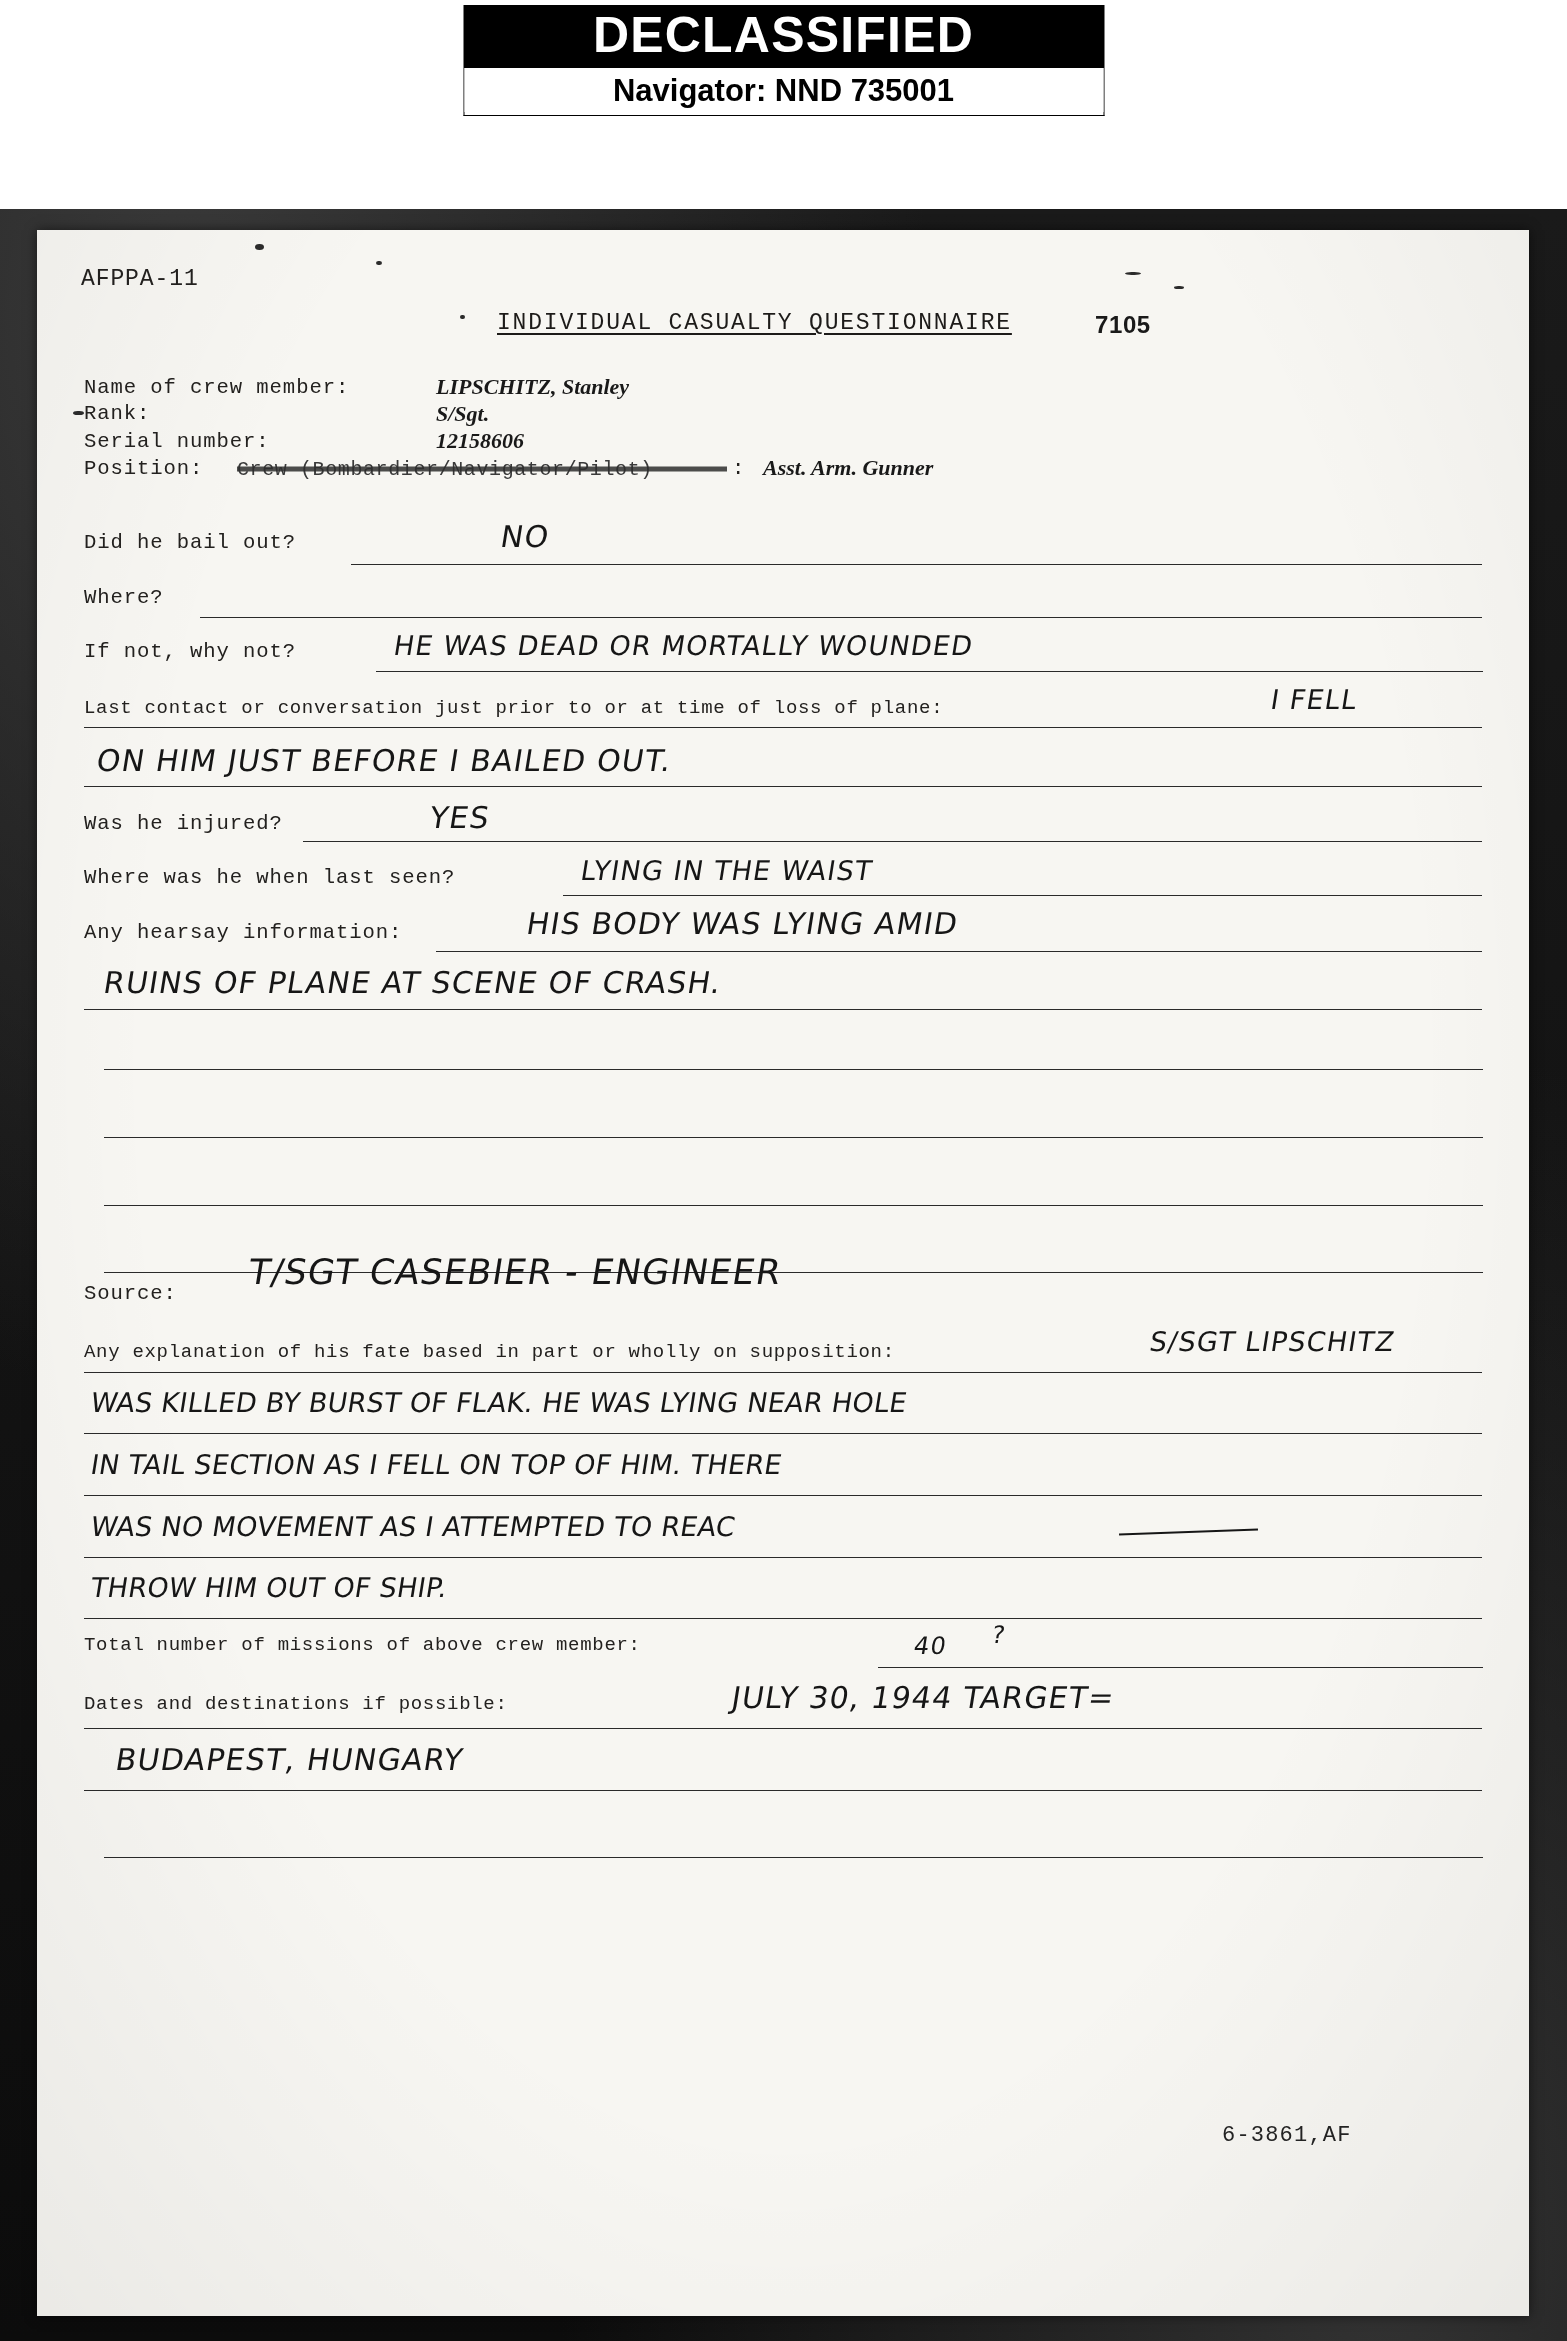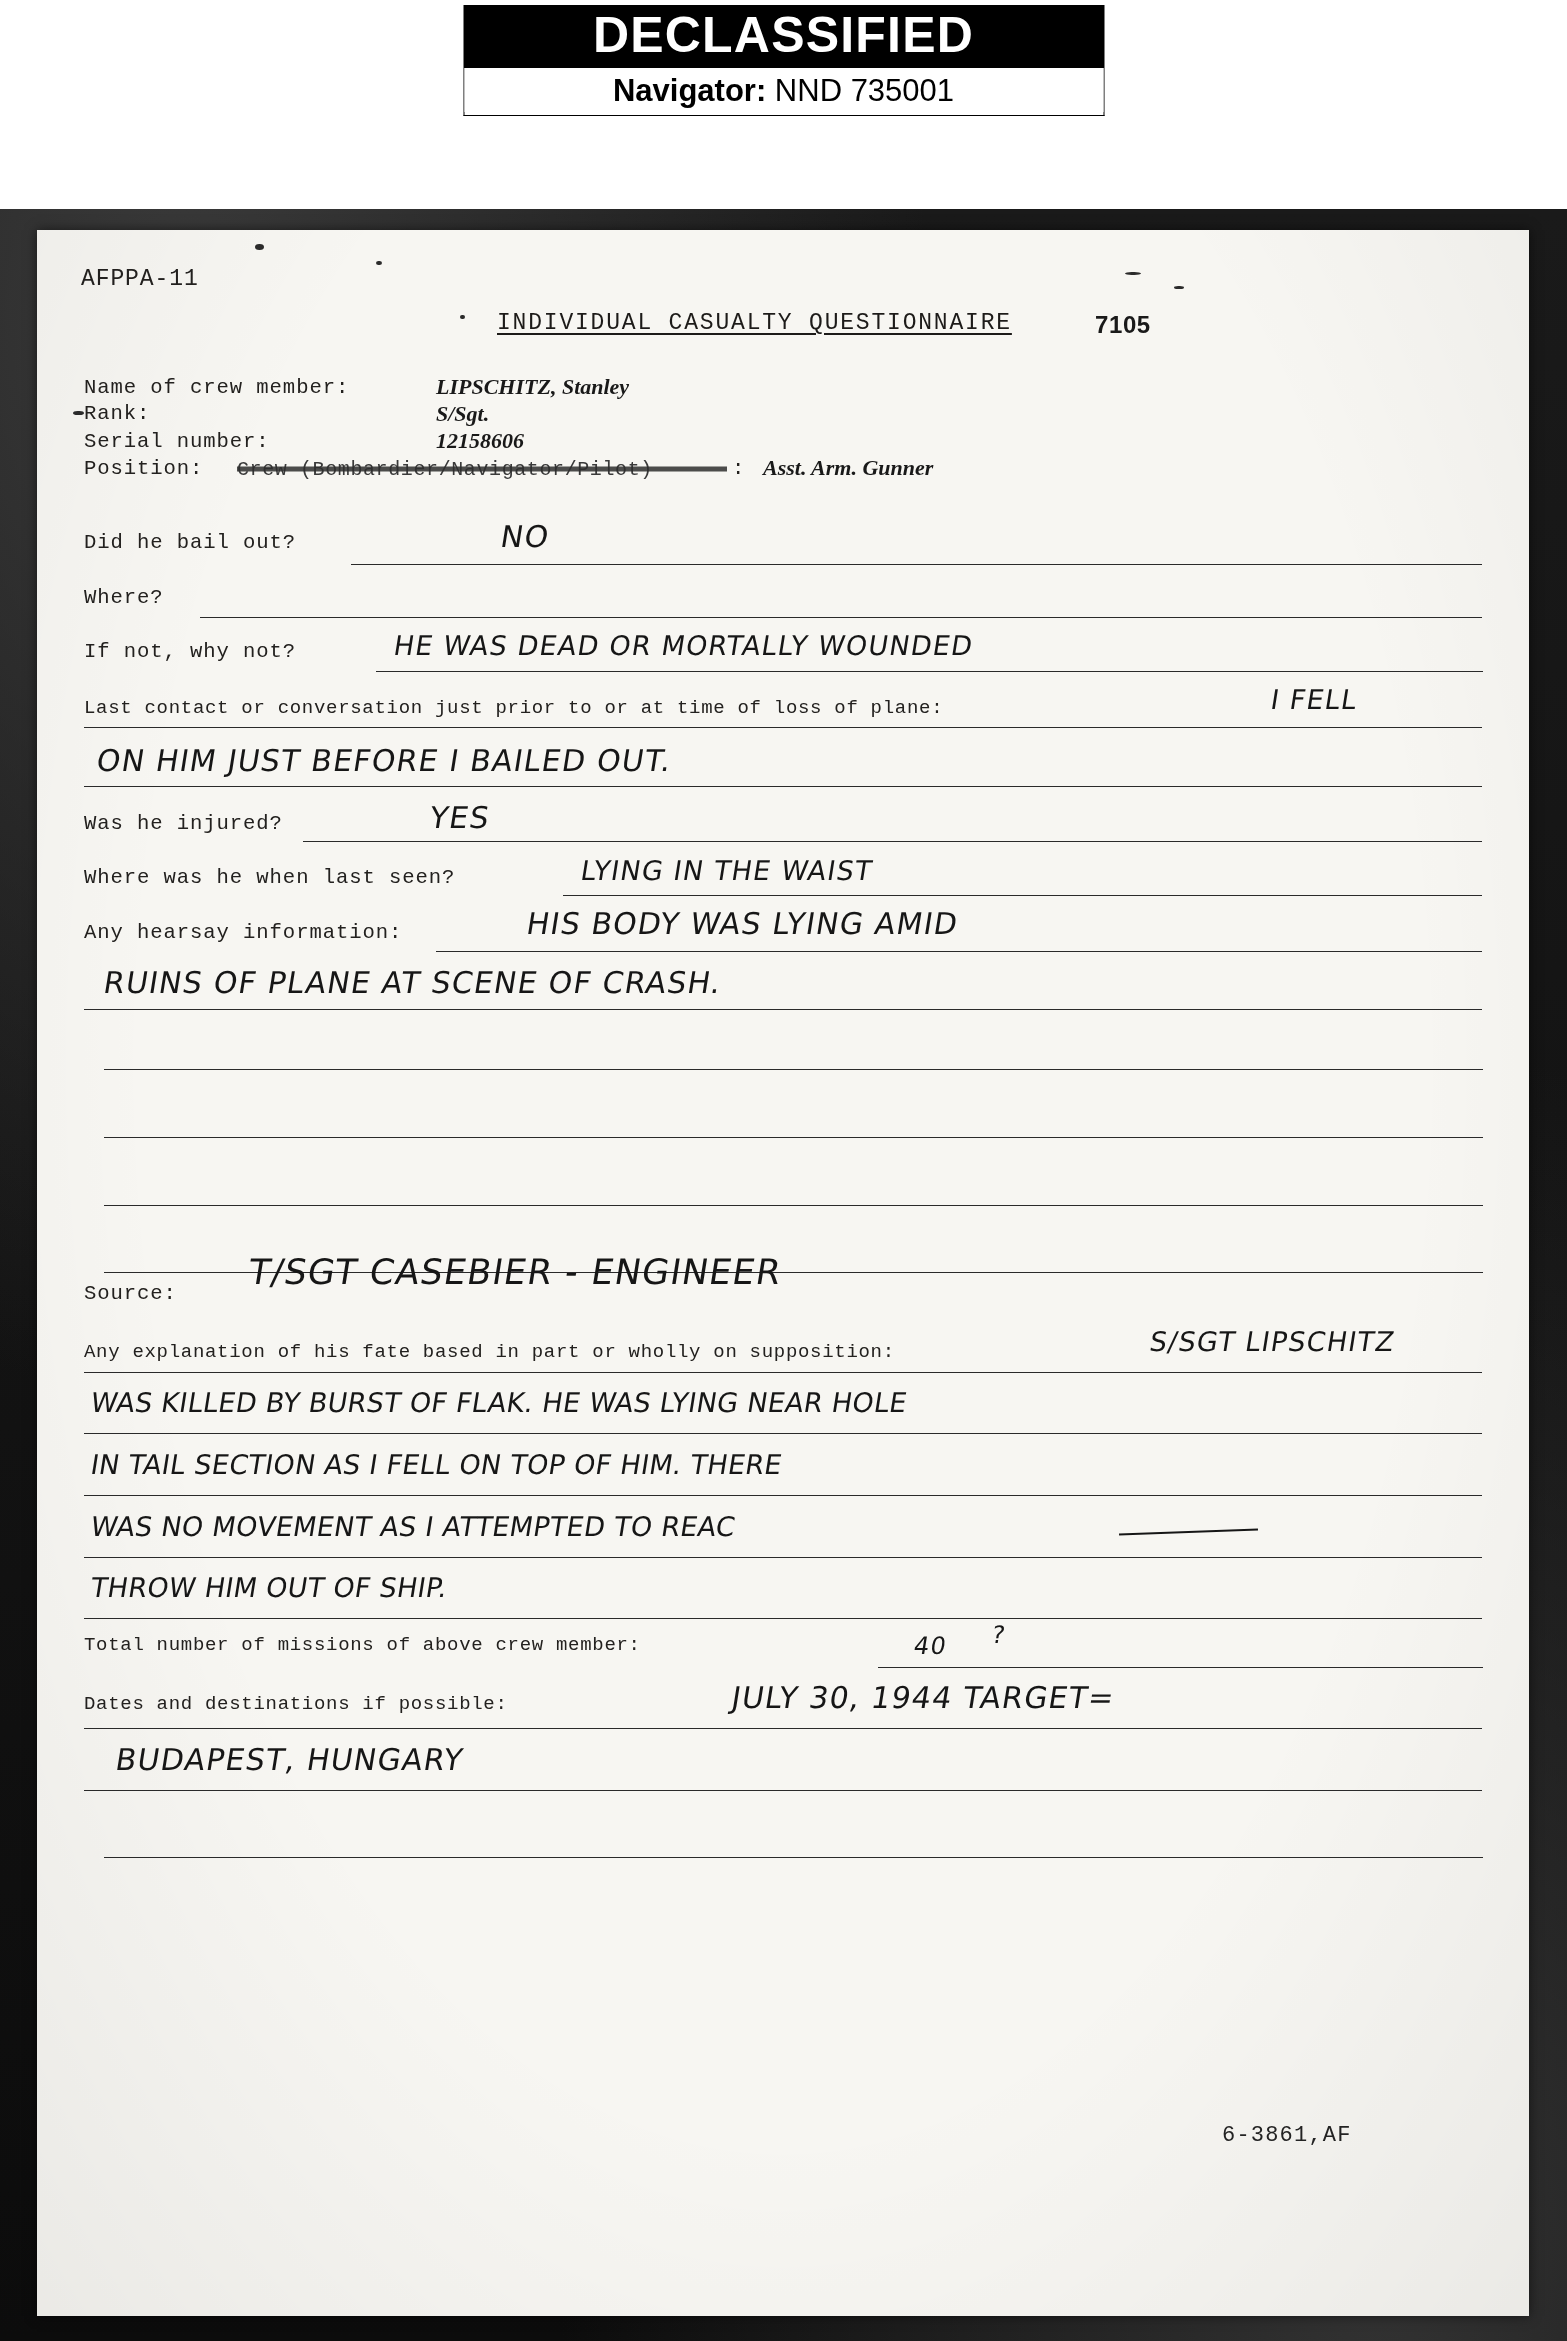--- a/index.html
+++ b/index.html
@@ -39,21 +39,21 @@
   .stamp-line {
     background: #ffffff;
     color: #000000;
     font-family: "Liberation Sans", sans-serif;
     font-size: 31px;
     line-height: 1.28;
     padding: 2.4px 0 1.2px 0;
     white-space: nowrap;
   }
   .stamp-line b { font-weight: bold; }
-  .stamp-line .val { font-weight: normal; }
+  .stamp-line .val { font-weight: bold; }
   .stamp-box {
     border: 1.8px solid #000;
     border-top: none;
     background: #fff;
     padding-bottom: 3.6px;
   }
 
   
   .scan {
     position: absolute;

